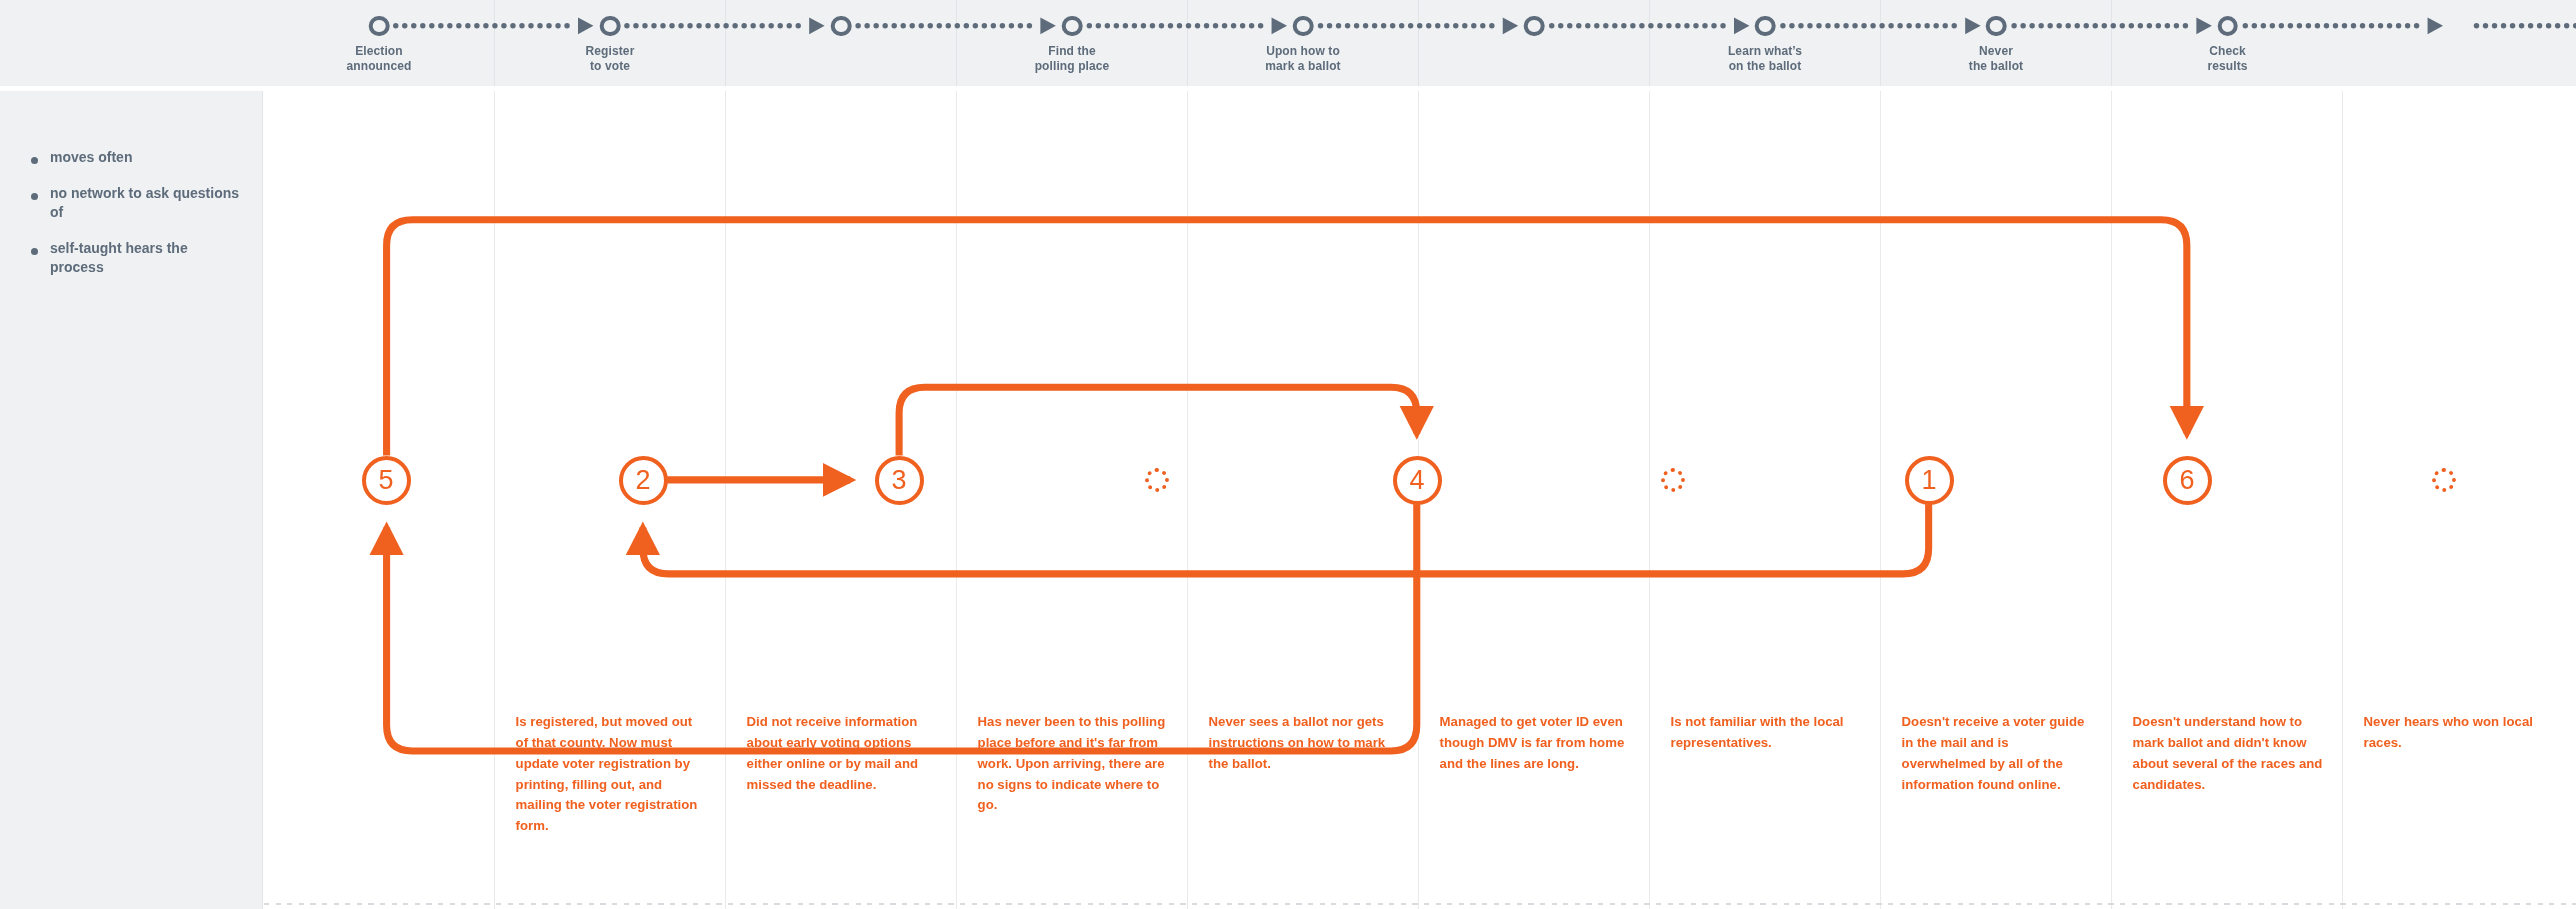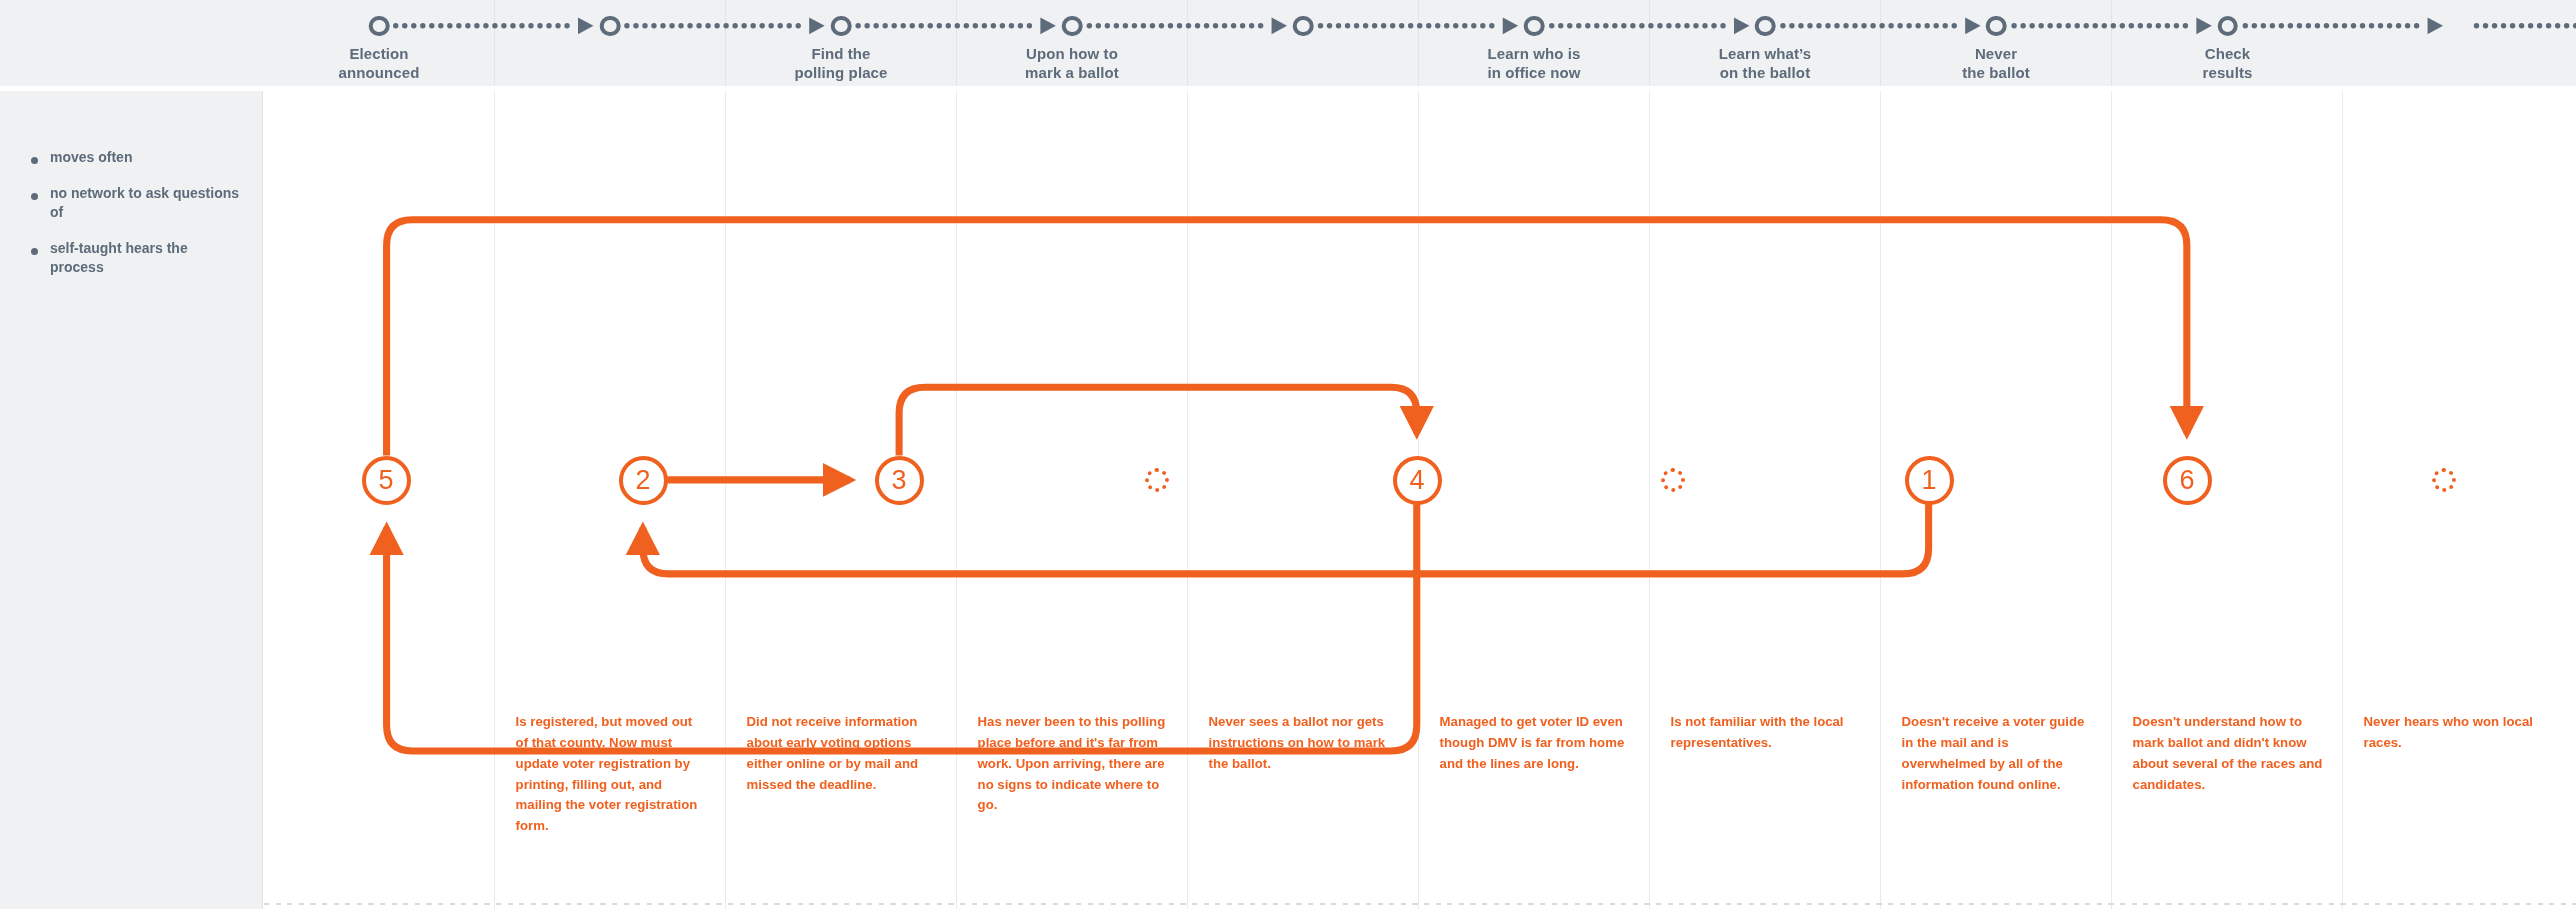--- a/index.html
+++ b/index.html
@@ -42,21 +42,21 @@
     width:20.6px;height:20.6px;
     box-sizing:border-box;
     border:4.5px solid #5d6b7a;
     border-radius:50%;
     background:#eff1f3;
     z-index:3;
   }
   .stage-label{
     position:absolute;left:0;top:44px;width:100%;
     text-align:center;
-    font-size:15px;
+    font-size:12px;
     font-weight:700;
     line-height:1.28;
     color:#5d6b7a;
     letter-spacing:0.1px;
     white-space:pre-line;
   }
   
   .hdr-dots{
     position:absolute;left:0;top:0;width:2576px;height:87px;
     pointer-events:none;z-index:2;
@@ -373,38 +373,38 @@
     </svg>
 
     <div class="stages">
       <div class="stage">
         <span class="stage-marker"></span>
         <span class="stage-label">Election
 announced</span>
       </div>
       <div class="stage">
         <span class="stage-marker"></span>
+        <span class="stage-label">Register
+to vote</span>
+      </div>
+      <div class="stage">
+        <span class="stage-marker"></span>
       </div>
       <div class="stage">
         <span class="stage-marker"></span>
         <span class="stage-label">Find the
 polling place</span>
       </div>
       <div class="stage">
         <span class="stage-marker"></span>
         <span class="stage-label">Upon how to
 mark a ballot</span>
       </div>
       <div class="stage">
         <span class="stage-marker"></span>
-      </div>
-      <div class="stage">
-        <span class="stage-marker"></span>
-        <span class="stage-label">Learn who is
-in office now</span>
       </div>
       <div class="stage">
         <span class="stage-marker"></span>
         <span class="stage-label">Learn what’s
 on the ballot</span>
       </div>
       <div class="stage">
         <span class="stage-marker"></span>
         <span class="stage-label">Never
 the ballot</span>

